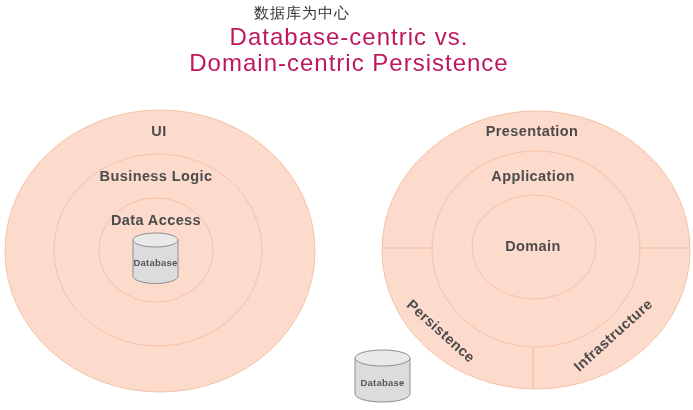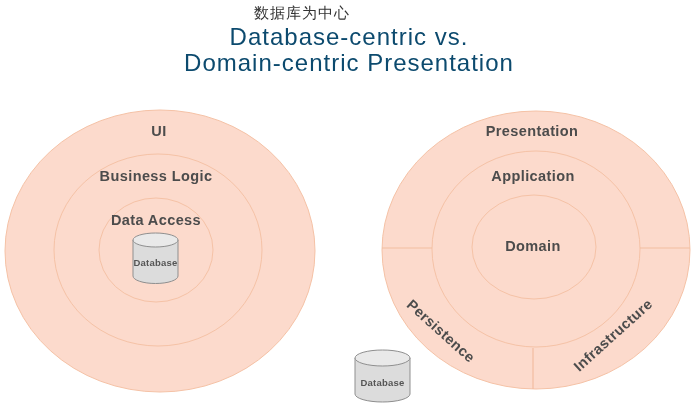--- a/index.html
+++ b/index.html
@@ -21,21 +21,21 @@
     white-space: nowrap;
   }
   .zh-top    { left: 302px; top: 13px; }
   .zh-bottom { left: 310px; top: 94px; }
   .title-block {
     position: absolute;
     left: 349px;
     top: 24px;
     transform: translateX(-50%);
     text-align: center;
-    color: #0c4a6e;
+    color: #be185d;
     font-size: 24px;
     font-weight: 300;
     letter-spacing: 1px;
     line-height: 26px;
     white-space: nowrap;
   }
   .diagram-svg { position: absolute; }
   .left-svg  { left: 0px;   top: 103px; }
   .right-svg { left: 350px; top: 95px;  }
   .ring-fill   { fill: #fcdacc; stroke: #f5c2a6; stroke-width: 1; }
@@ -59,21 +59,21 @@
   }
 </style>
 </head>
 <body>
 
 <div class="canvas">
 
   <div class="zh-caption zh-top">数据库为中心</div>
   <div class="title-block">
     <div>Database-centric vs.</div>
-    <div>Domain-centric Presentation</div>
+    <div>Domain-centric Persistence</div>
   </div>
 
   <svg class="diagram-svg left-svg" width="330" height="300" viewBox="0 0 330 300">
     <ellipse class="ring-fill" cx="160" cy="148" rx="155" ry="141"></ellipse>
     <ellipse class="ring-line" cx="158" cy="147" rx="104" ry="96"></ellipse>
     <ellipse class="ring-line" cx="156" cy="147" rx="57" ry="52"></ellipse>
 
     <text class="ring-label" x="159" y="28" text-anchor="middle" dominant-baseline="central">UI</text>
     <text class="ring-label" x="156" y="73" text-anchor="middle" dominant-baseline="central">Business Logic</text>
     <text class="ring-label" x="156" y="117" text-anchor="middle" dominant-baseline="central">Data Access</text>

